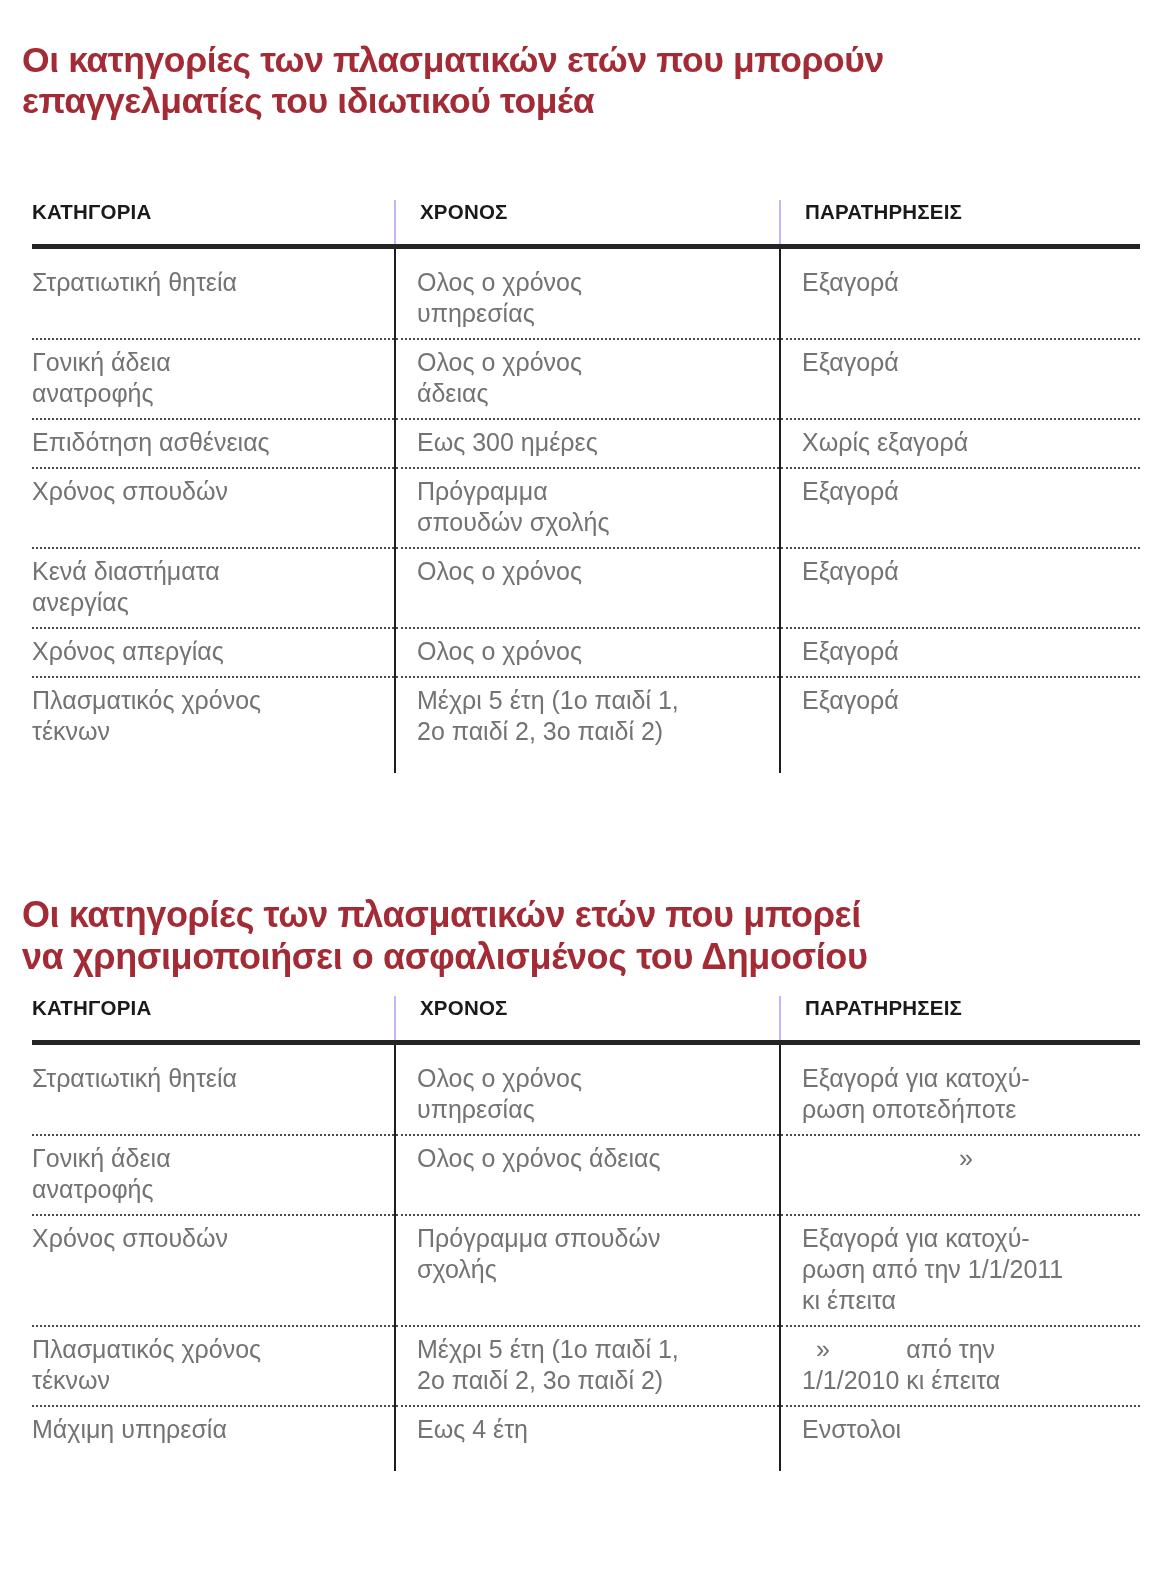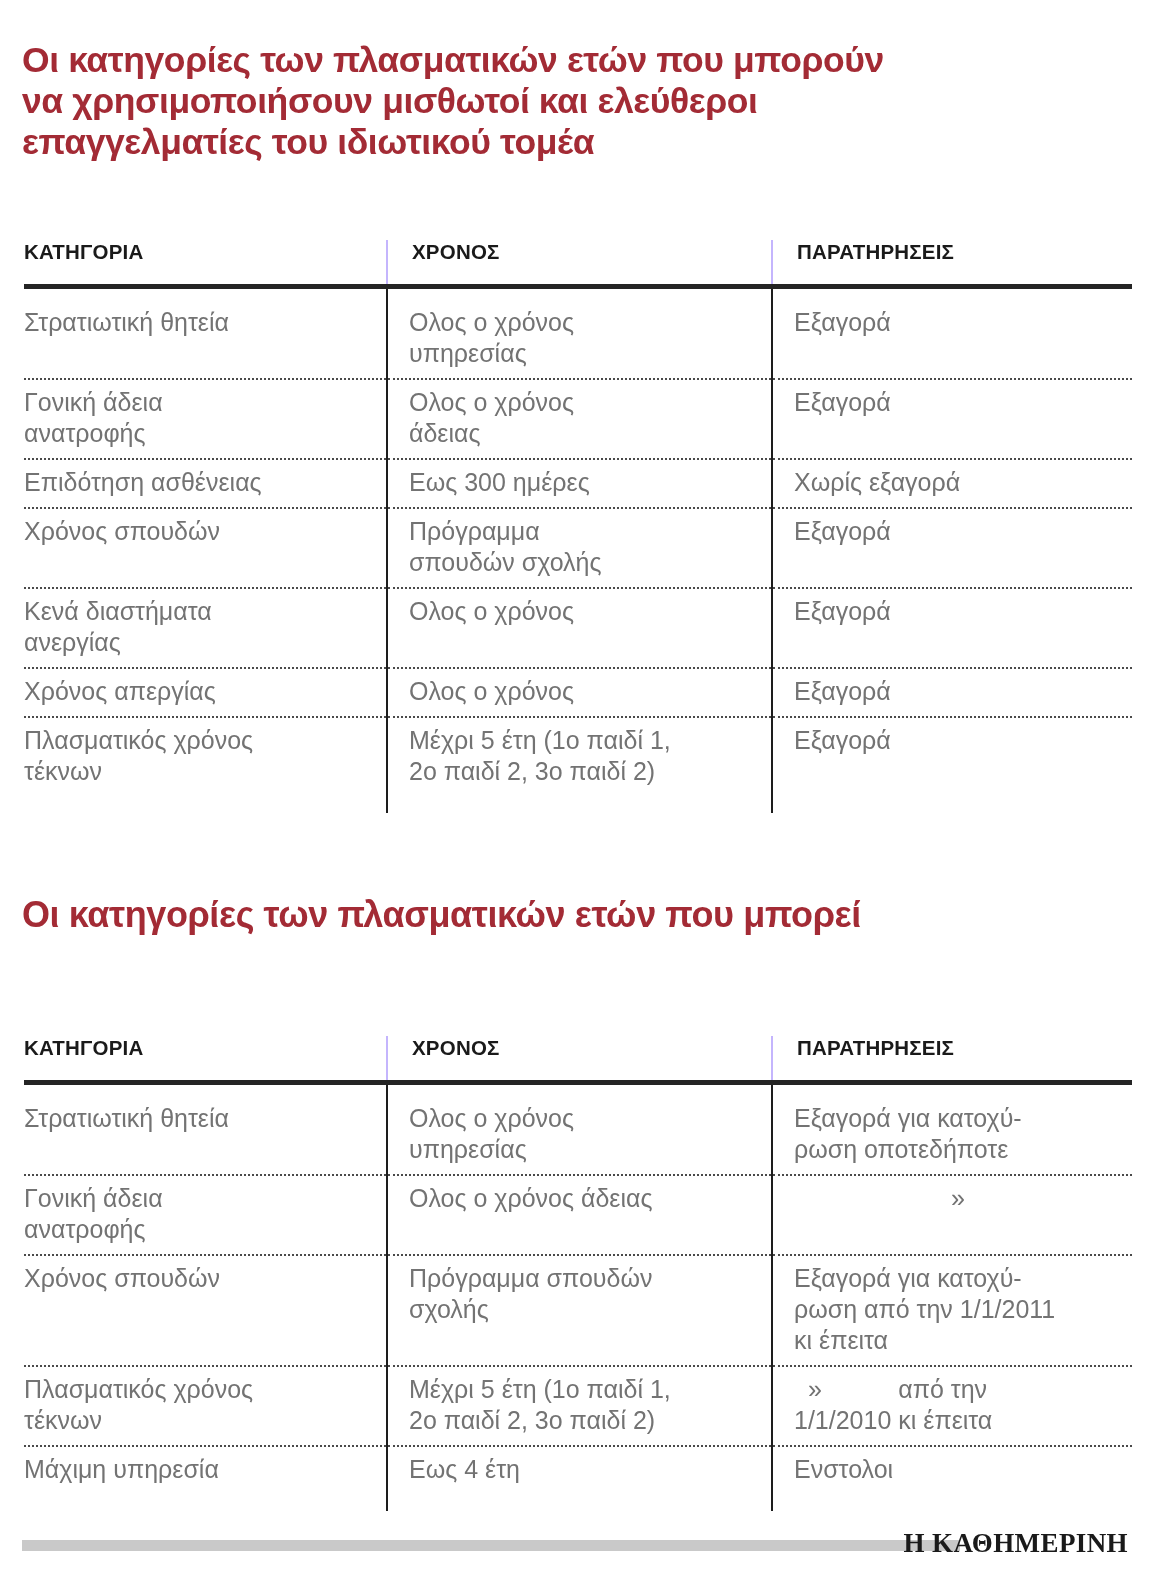--- a/index.html
+++ b/index.html
@@ -40,23 +40,22 @@
   }
   #title-2 {
     top: 870px;
     font-size: 36px;
   }
   .section-title .tline { display: block; white-space: pre; }
 
   
   .table-block {
     position: absolute;
-    left: 24px;
+    left: 32px;
     width: 1108px;
-    margin-top: 40px;
   }
   #table-block-1 { top: 200px; }
   #table-block-2 { top: 996px; }
 
   table.grid {
     width: 1108px;
     border-collapse: collapse;
     table-layout: fixed;
   }
   table.grid col.c1 { width: 363px; }
@@ -142,21 +141,20 @@
     white-space: pre;
   }
 </style>
 </head>
 <body>
 
 <div class="page">
 
   <h1 class="section-title" id="title-1">
       <span class="tline">Οι κατηγορίες των πλασματικών ετών που μπορούν</span>
-      <span class="tline">να χρησιμοποιήσουν μισθωτοί και ελεύθεροι</span>
       <span class="tline">επαγγελματίες του ιδιωτικού τομέα</span>
     </h1>
 
   <div class="table-block" id="table-block-1">
     <table class="grid">
       <colgroup>
           <col class="c1">
           <col class="c2">
           <col class="c3">
         </colgroup>
@@ -254,20 +252,21 @@
             <td class="col3">
               <span class="cline">Εξαγορά</span>
             </td>
           </tr>
         </tbody>
     </table>
   </div>
 
   <h1 class="section-title" id="title-2">
       <span class="tline">Οι κατηγορίες των πλασματικών ετών που μπορεί</span>
+      <span class="tline">να χρησιμοποιήσει ο ασφαλισμένος του Δημοσίου</span>
     </h1>
 
   <div class="table-block" id="table-block-2">
     <table class="grid">
       <colgroup>
           <col class="c1">
           <col class="c2">
           <col class="c3">
         </colgroup>
       <thead>
@@ -342,18 +341,14 @@
               <span class="cline">Εως 4 έτη</span>
             </td>
             <td class="col3">
               <span class="cline">Ενστολοι</span>
             </td>
           </tr>
         </tbody>
     </table>
   </div>
 
-  <div class="footer">
-    <div class="footer-bar"></div>
-    <div class="footer-logo">Η ΚΑΘΗΜΕΡΙΝΗ</div>
-  </div>
 
 </div>
 
 </body></html>

